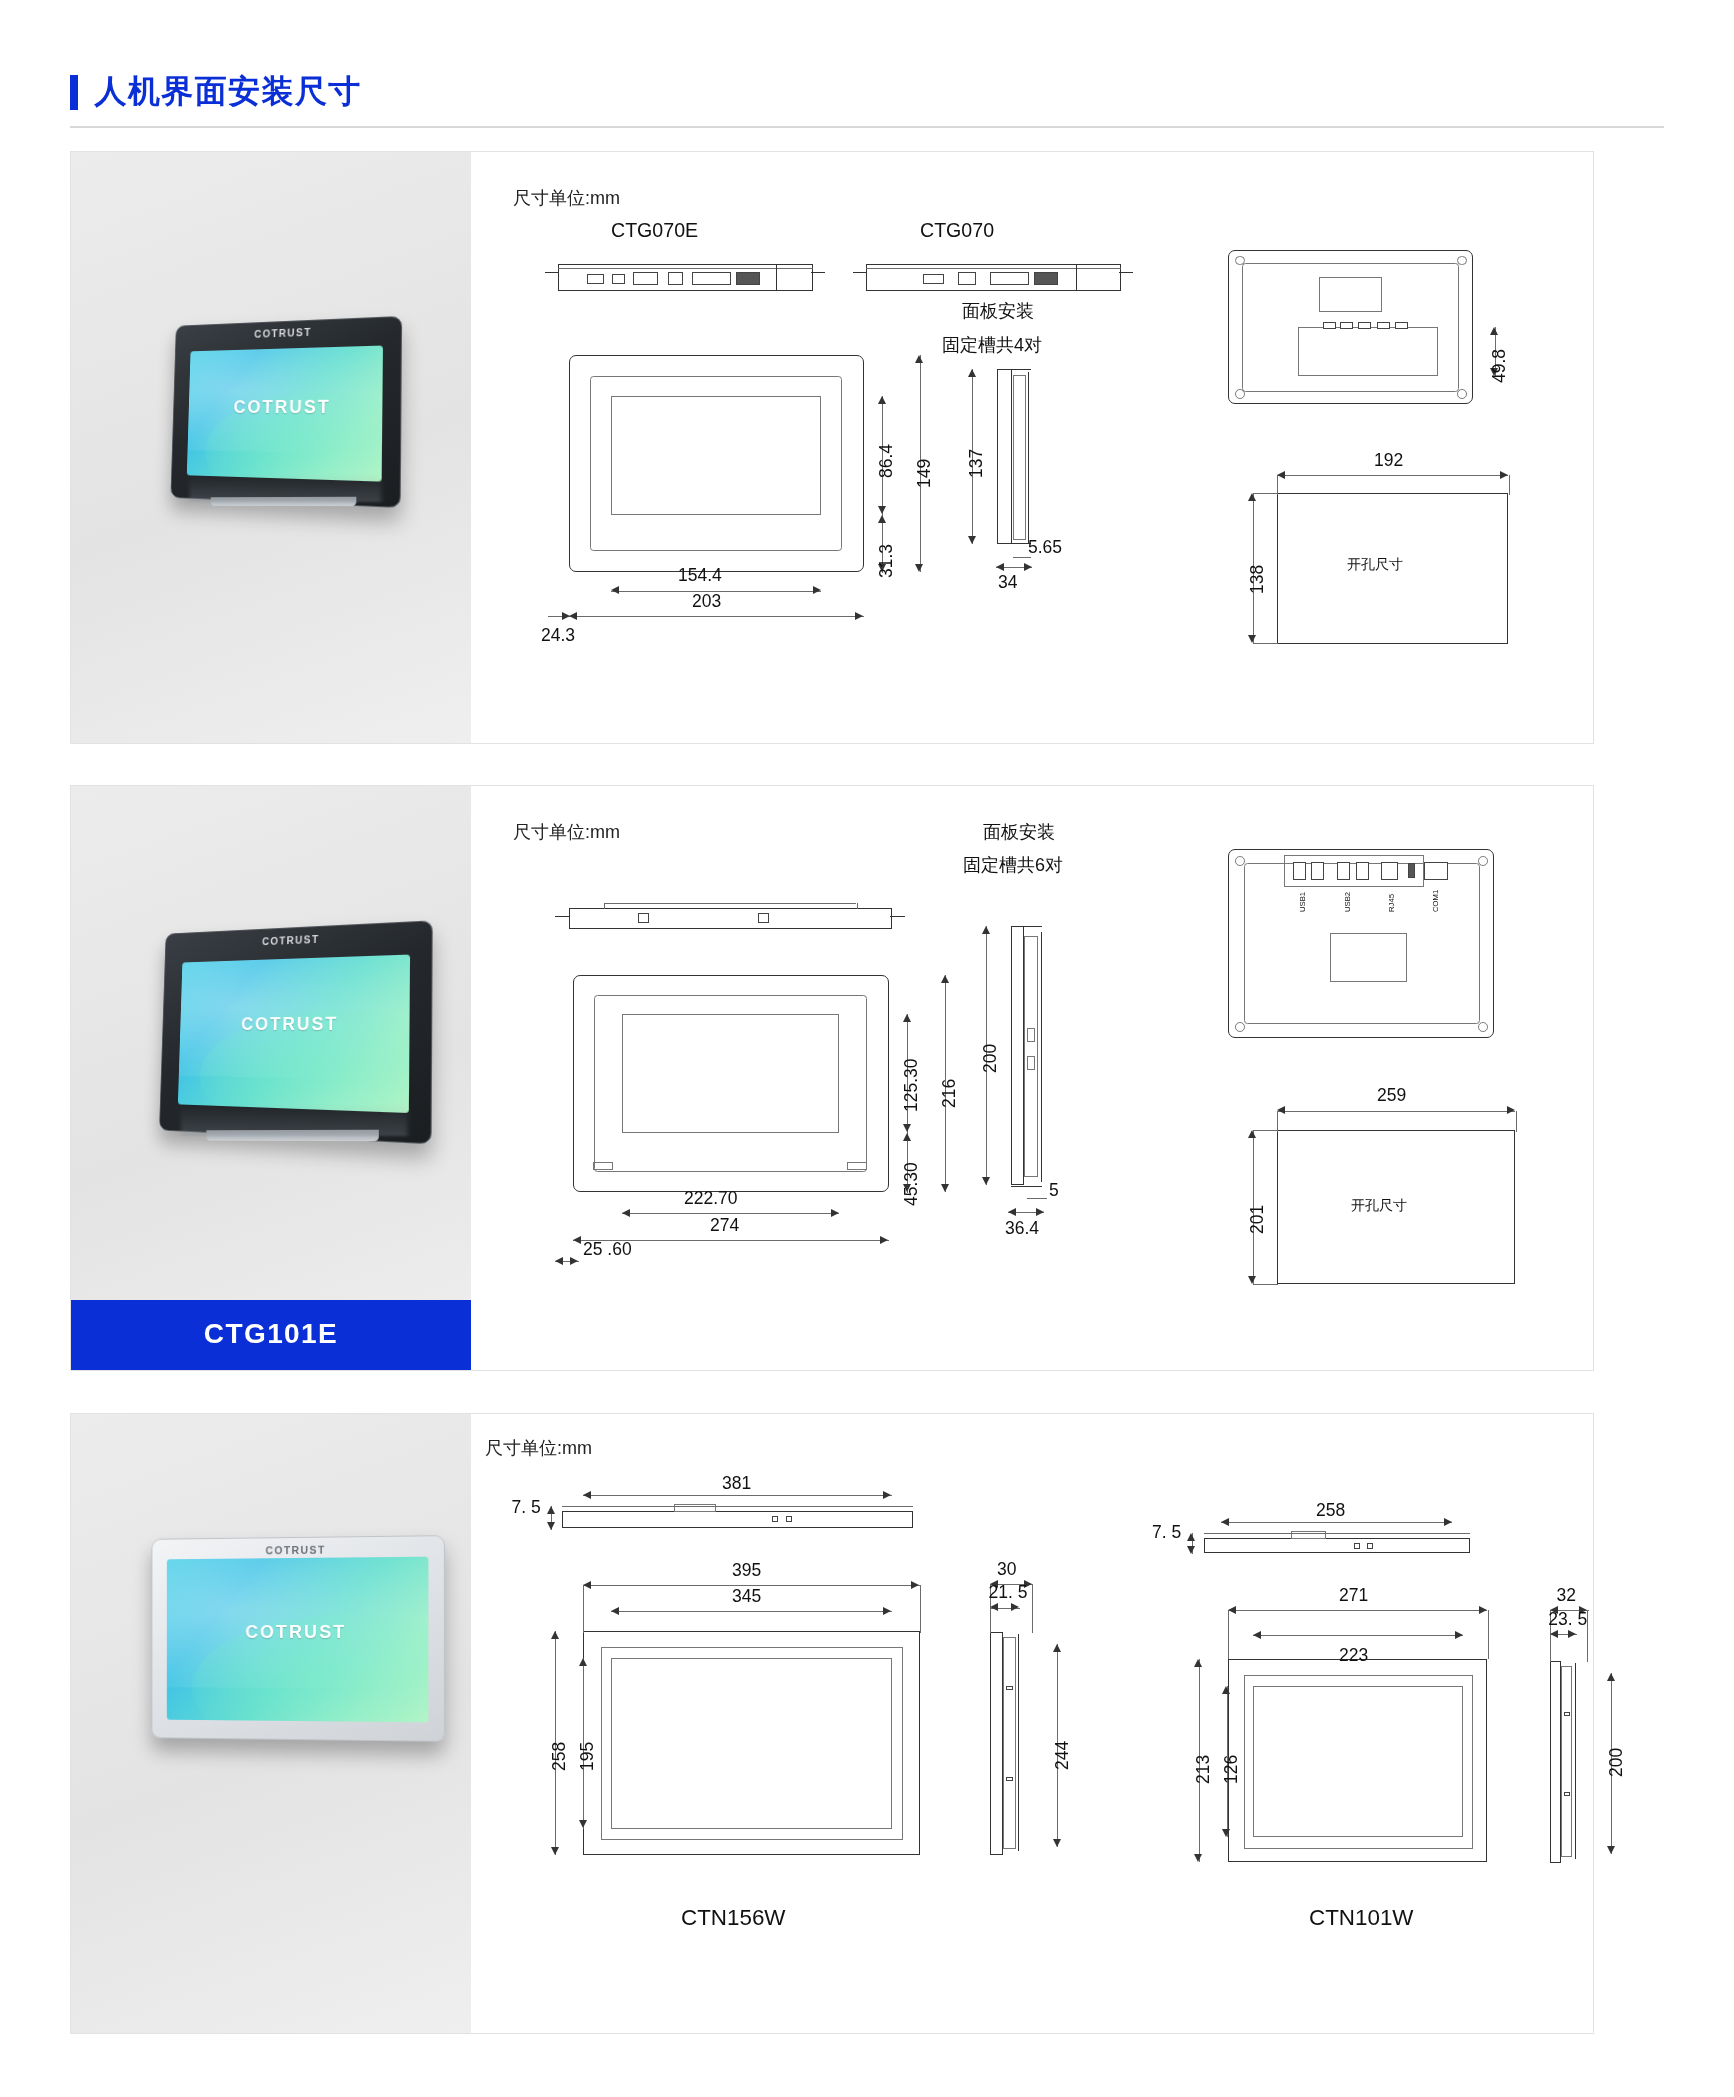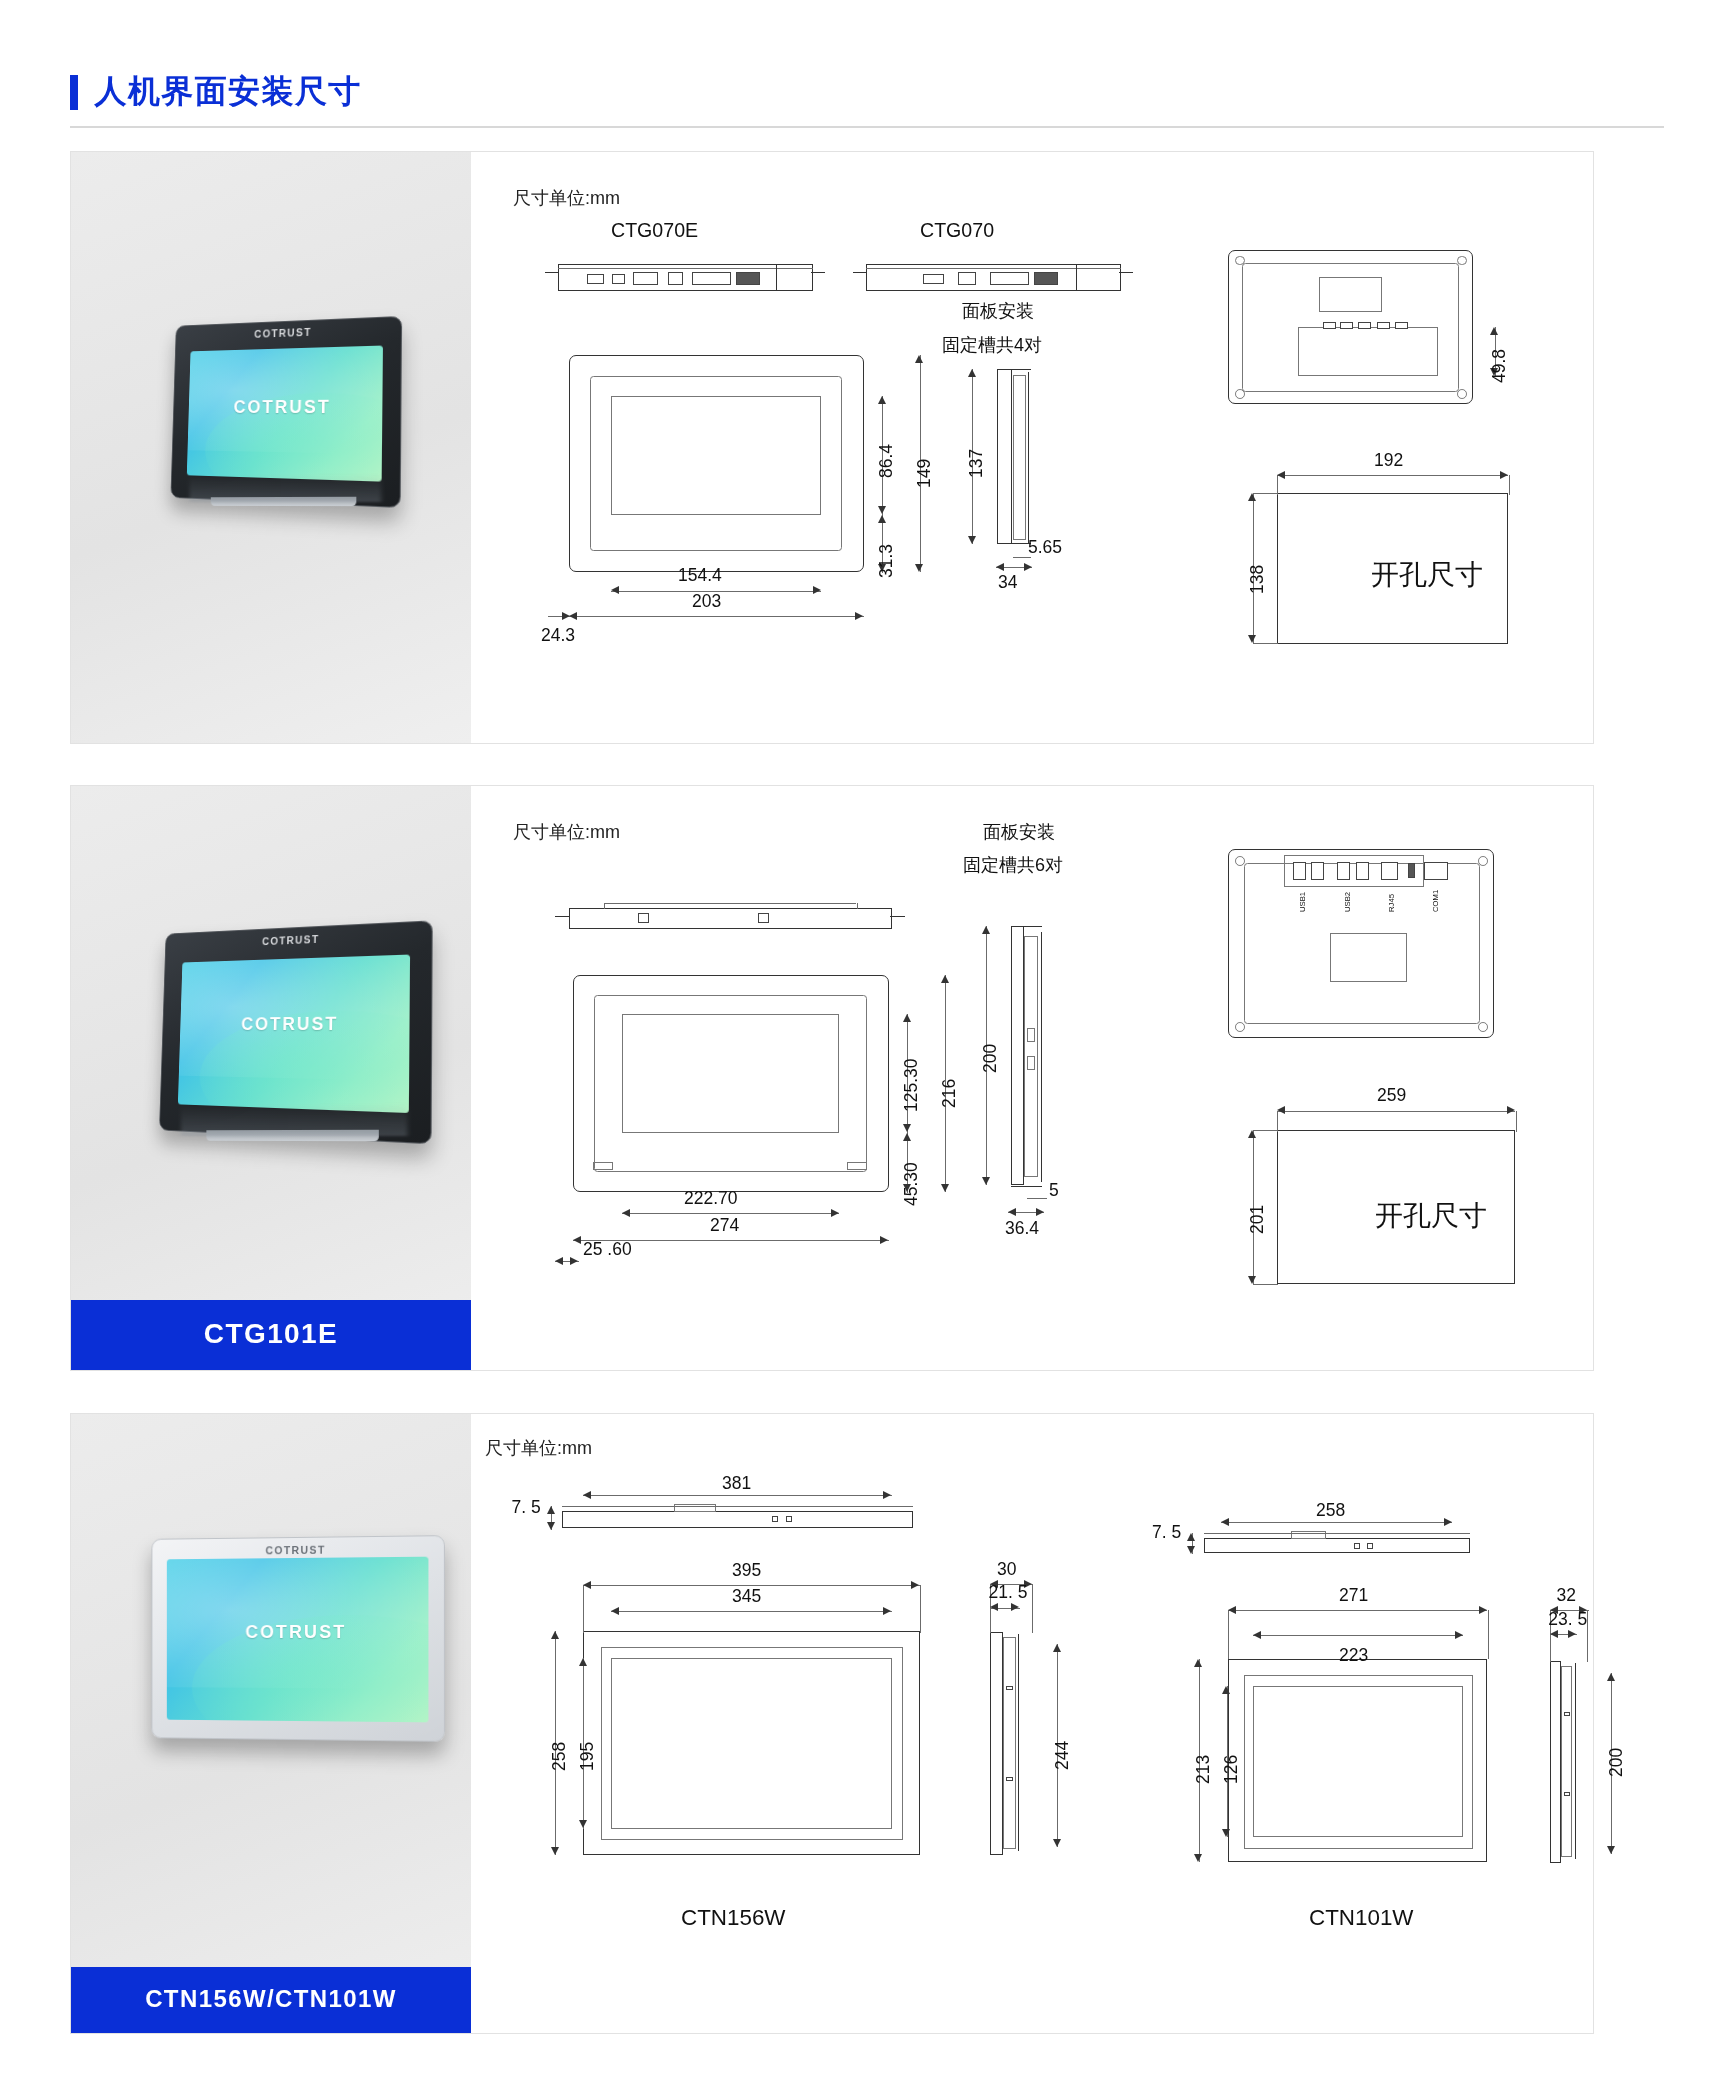--- a/index.html
+++ b/index.html
@@ -212,23 +212,22 @@
   .arrow-u { border-left: 4.2px solid transparent; border-right: 4.2px solid transparent; border-bottom: 8.4px solid #333; }
   .arrow-d { border-left: 4.2px solid transparent; border-right: 4.2px solid transparent; border-top: 8.4px solid #333; }
   .port {
     position: absolute;
     border: 1px solid #444;
     background: #fff;
   }
   .port-dark { background: #555; }
   .cut-label {
     position: absolute;
-    font-size: 28px;
+    font-size: 14px;
     color: #111;
-    margin-left: 24px;
   }
 </style>
 </head>
 <body>
 
 <div class="page-header">
   <div class="title-bar-left"></div>
   <div class="page-title">人机界面安装尺寸</div>
 </div>
 <div class="header-rule"></div>
@@ -520,21 +519,20 @@
 <div class="panel" style="left:70px; top:1413px; width:1524px; height:621px;">
 
   <div class="panel-left">
     <div class="device dev-white" style="left:77px; top:123px; width:295px; height:203px;">
       <div class="dev-body" style="transform: perspective(842px) rotateY(-6deg);">
         <div class="dev-logo-bezel">COTRUST</div>
         <div class="dev-screen"></div>
         <div class="dev-logo-screen">COTRUST</div>
       </div>
     </div>
-    <div class="model-badge small">CTN156W/CTN101W</div>
   </div>
 
   <div class="panel-right">
     <div class="unit-label" style="left:14px; top:22.4px;">尺寸单位:mm</div>
 
     <div class="dw" style="left:70px; top:77px; width:393px; height:63px;">
       <div class="box" style="left:21px; top:19.6px; width:351px; height:17px;"></div>
       <div class="box box-thin" style="left:133px; top:12.6px; width:42px; height:8.4px;"></div>
       <div class="ln ln-h ln-thin" style="left:21px; top:15.4px; width:351px;"></div>
       <div class="port" style="left:231px; top:25px; width:5.6px; height:5.6px;"></div>

